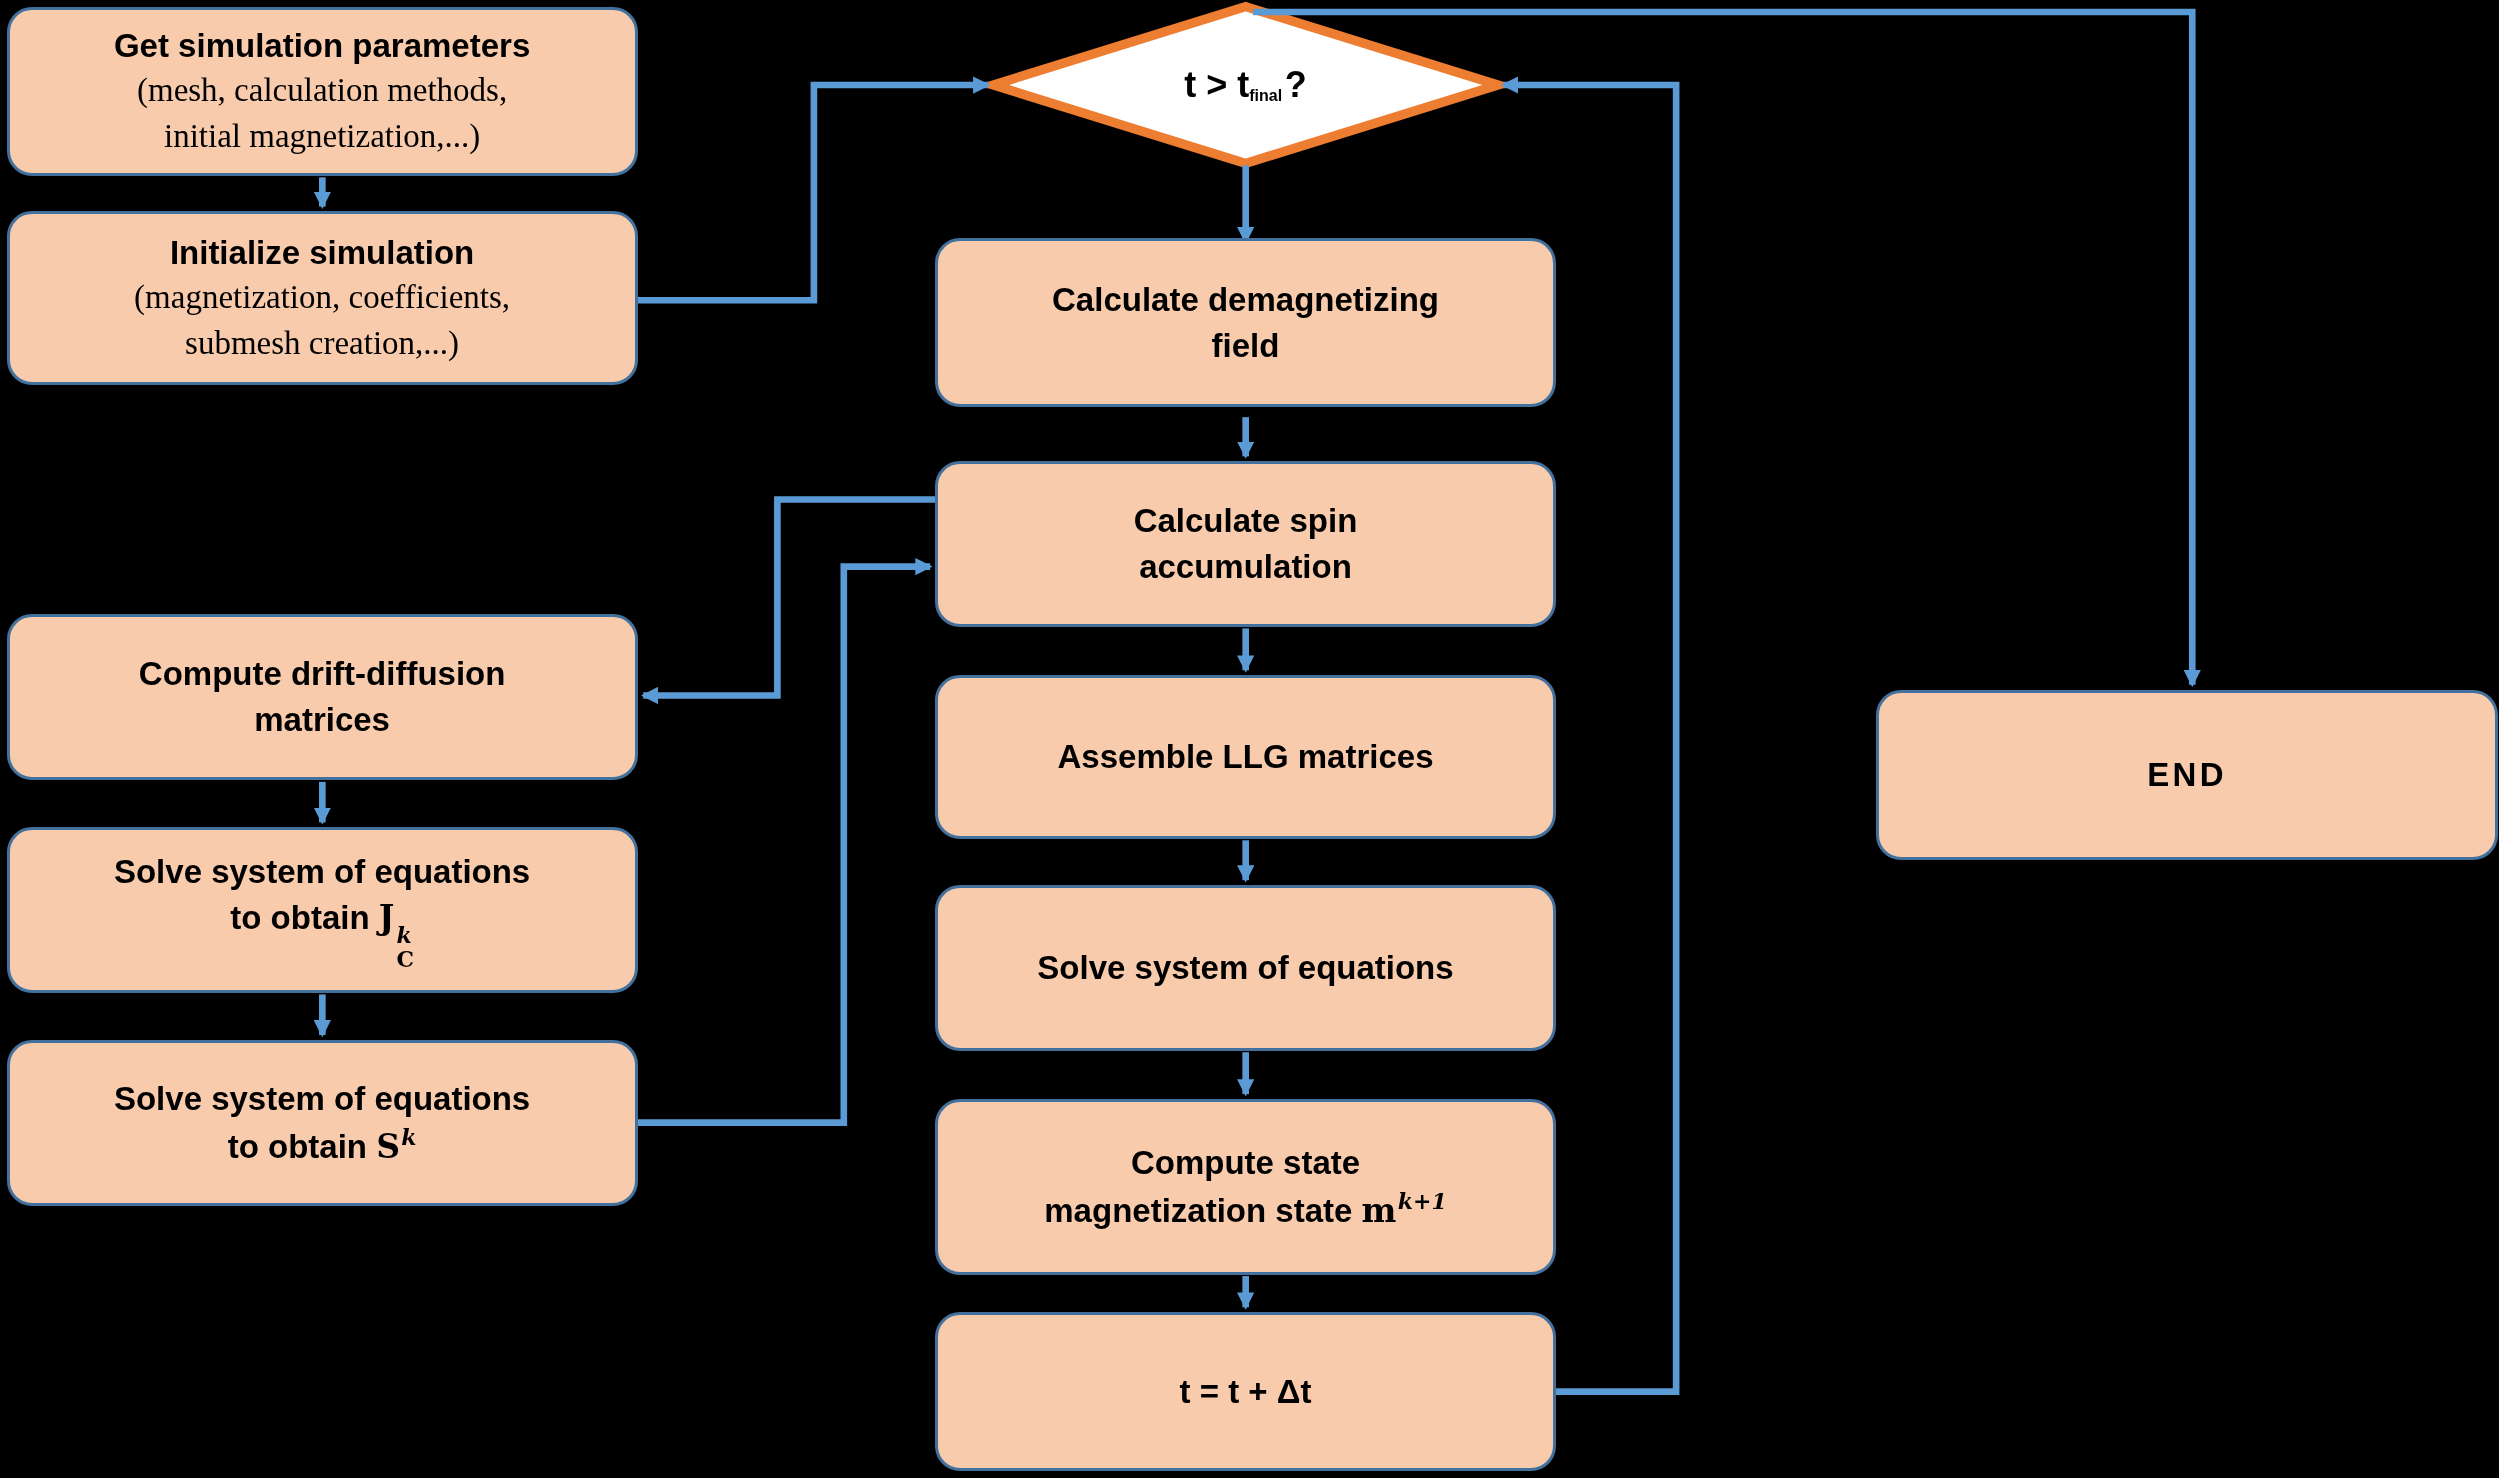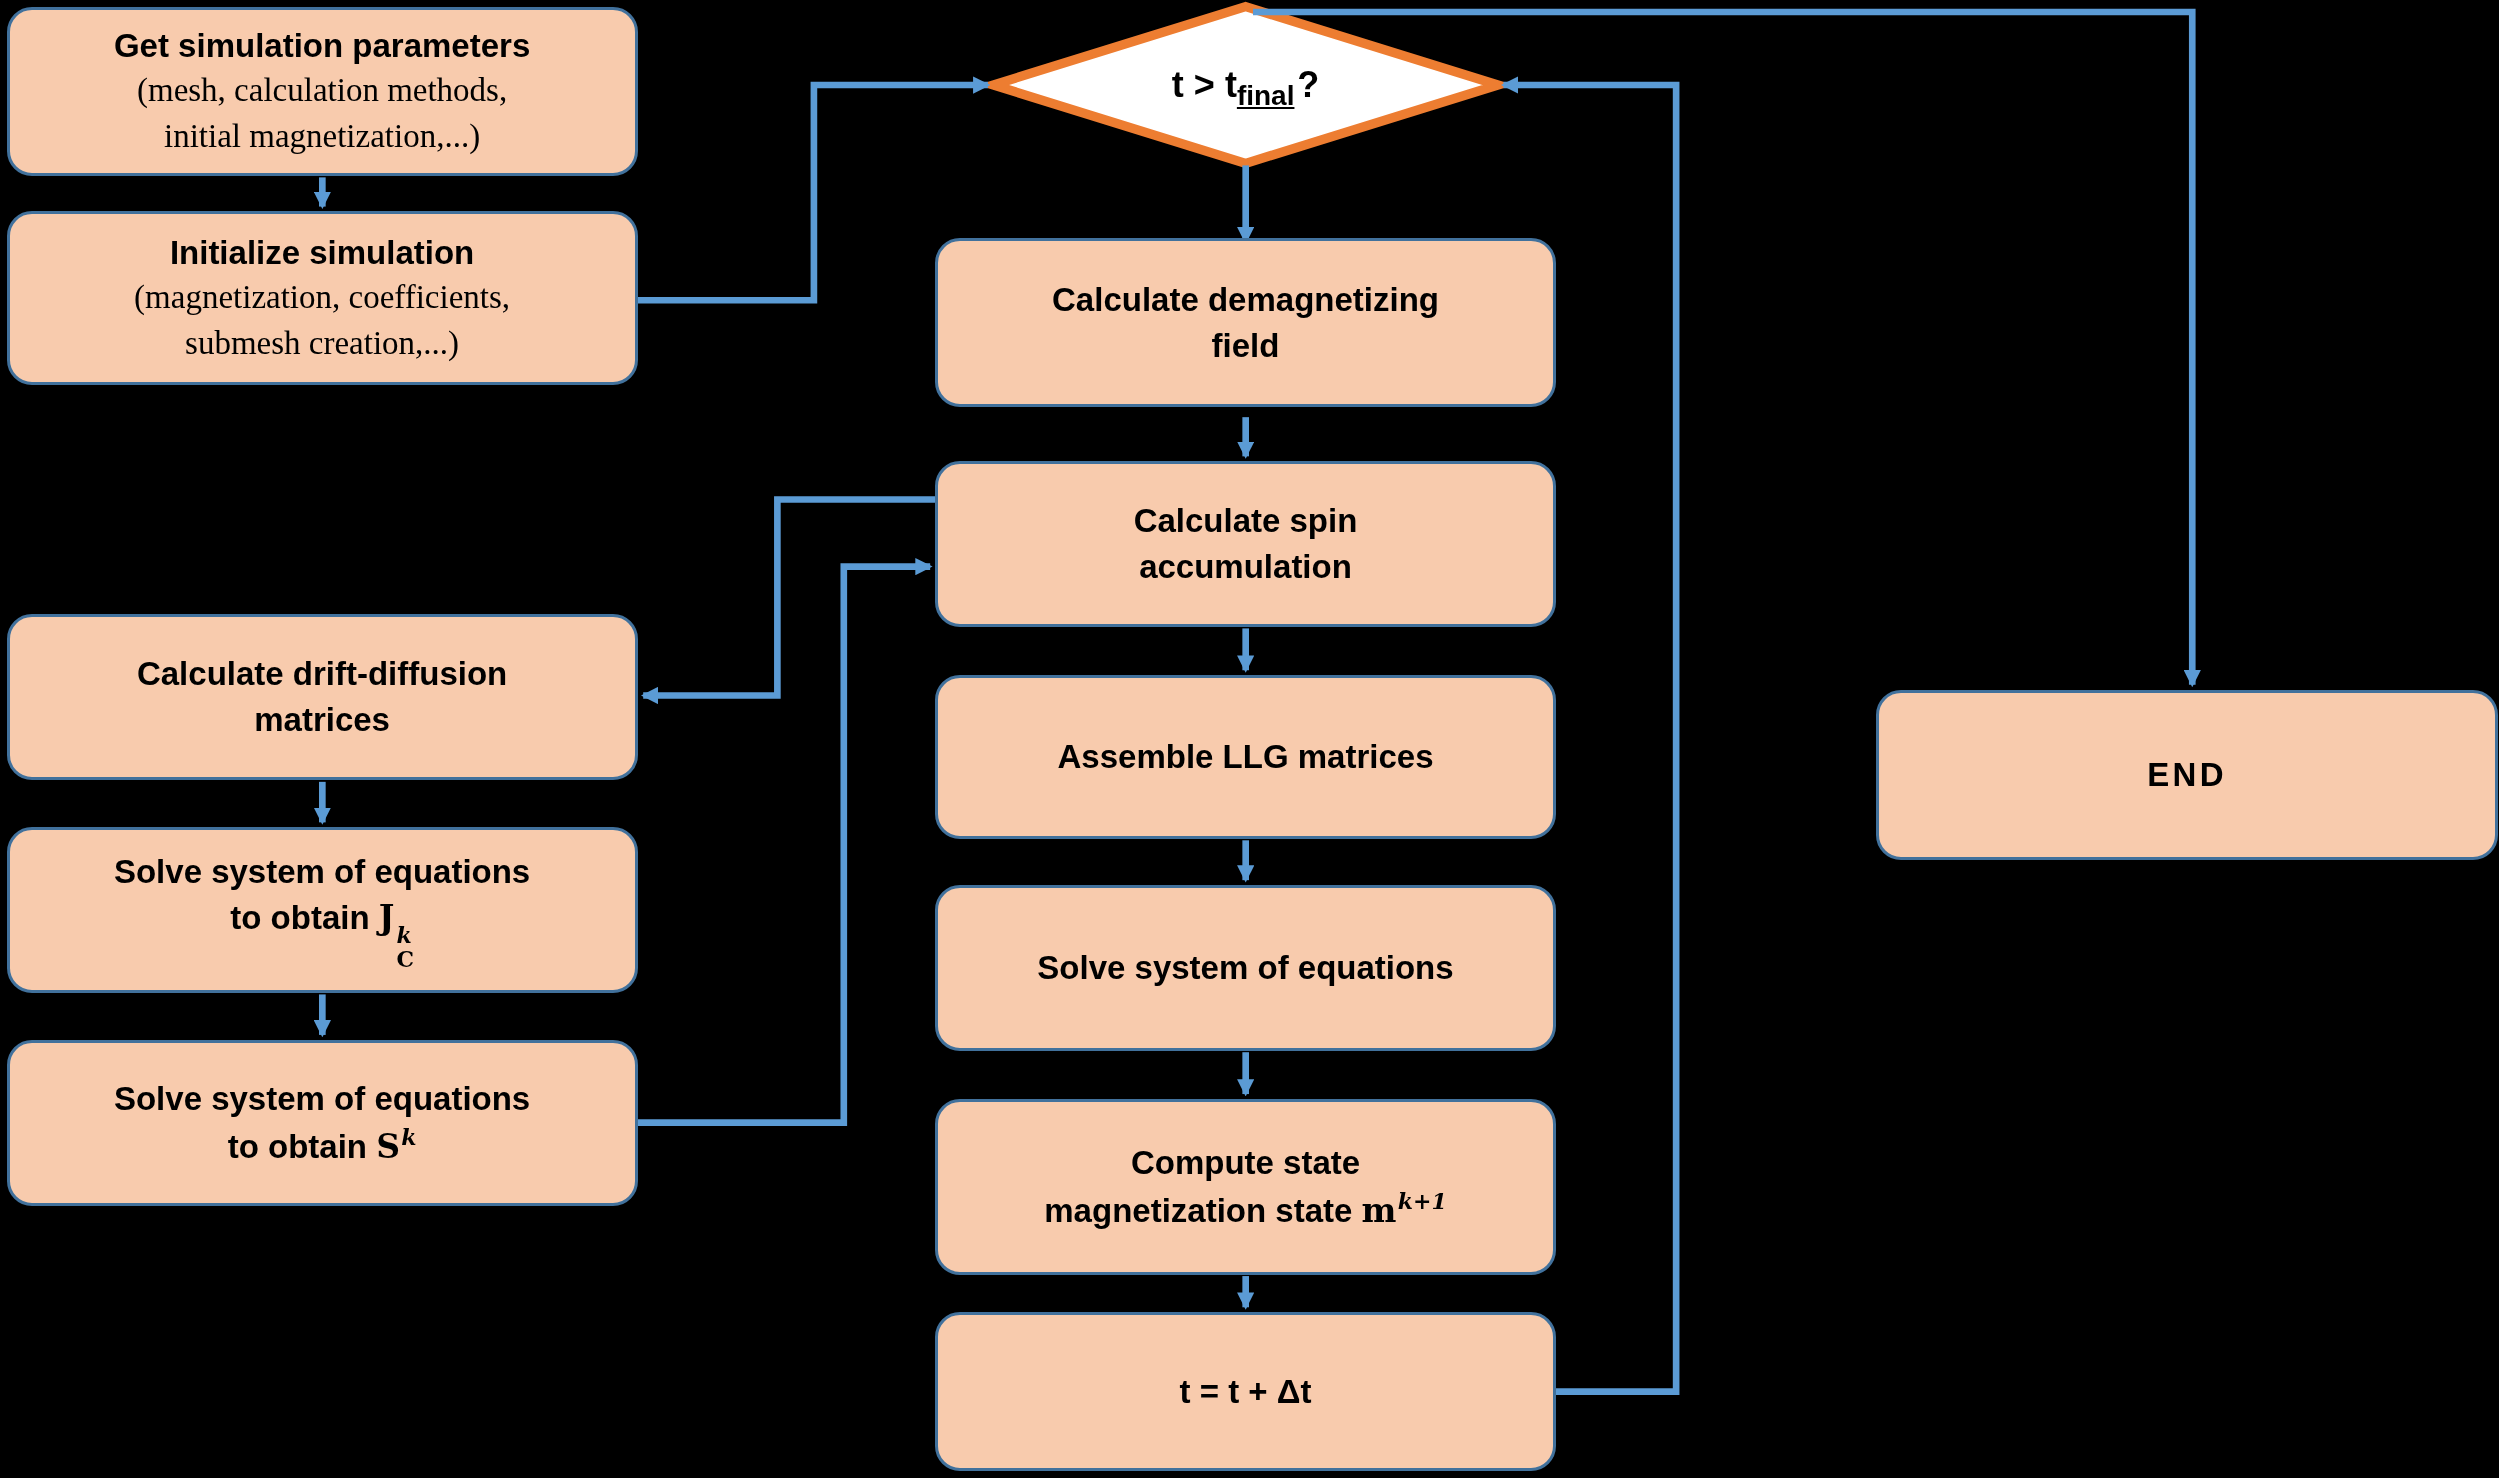--- a/index.html
+++ b/index.html
@@ -73,26 +73,25 @@
     position: absolute;
     left: 993px; top: 6.6px; width: 505px; height: 157px;
     display: flex;
     align-items: center;
     justify-content: center;
     color: #000000;
     font-size: 36px;
     font-weight: bold;
   }
   .diamond-label .dsub {
-    font-size: 28px;
+    font-size: 16px;
     font-weight: bold;
     position: relative;
     top: 10.6px;
     margin-right: 2.7px;
-    text-decoration: underline;
   }
 
   
   .math {
     font-family: "DejaVu Serif", serif;
     font-weight: bold;
     display: inline-block;
   }
   .supsub {
     display: inline-flex;
@@ -157,21 +156,21 @@
     <div class="plain">initial magnetization,...)</div>
   </div>
 
   <div class="node n-init">
     <div class="title">Initialize simulation</div>
     <div class="plain">(magnetization, coefficients,</div>
     <div class="plain">submesh creation,...)</div>
   </div>
 
   <div class="node n-drift">
-    <div class="line">Calculate drift-diffusion</div>
+    <div class="line">Compute drift-diffusion</div>
     <div class="line">matrices</div>
   </div>
 
   <div class="node n-solvej">
     <div class="line">Solve system of equations</div>
     <div class="line">
       <span>to obtain </span><span class="math"><span>J</span><span class="supsub">
             <span class="msup">k</span>
             <span class="msub">C</span>
           </span></span>

